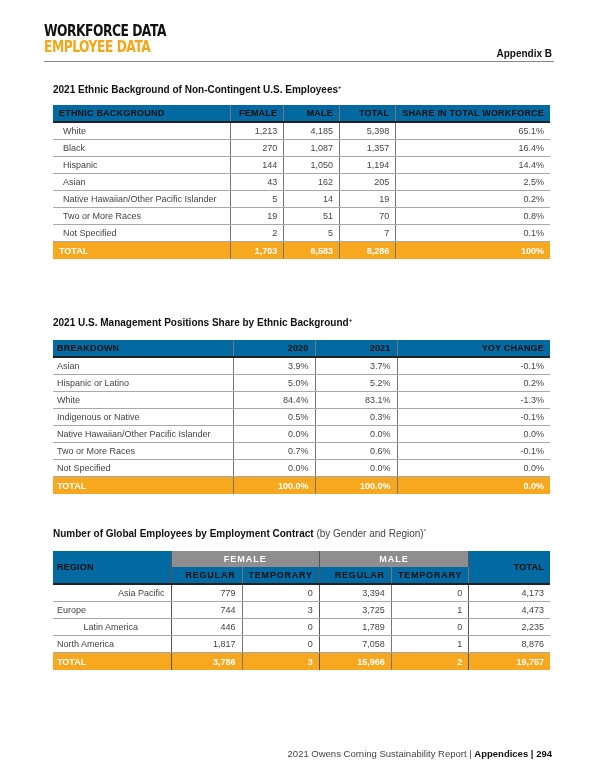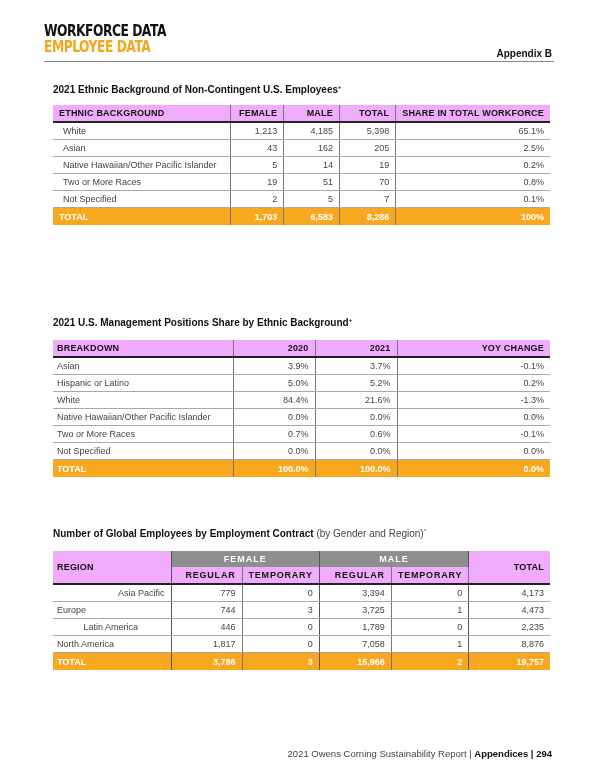--- a/index.html
+++ b/index.html
@@ -6,21 +6,21 @@
   body{width:600px;height:776px;position:relative;font-family:"Liberation Sans",sans-serif;color:#222;overflow:hidden;}
   .hdr1{position:absolute;left:44px;top:22px;font-family:"DejaVu Sans",sans-serif;font-weight:bold;font-size:15px;letter-spacing:-0.6px;color:#111;transform:scaleX(0.82);transform-origin:left;}
   .hdr2{position:absolute;left:44px;top:38px;font-family:"DejaVu Sans",sans-serif;font-weight:bold;font-size:15px;letter-spacing:-0.6px;color:#f2a71b;transform:scaleX(0.82);transform-origin:left;}
   .appx{position:absolute;right:48px;top:48px;font-size:10px;font-weight:bold;color:#111;}
   .rule{position:absolute;left:44px;width:510px;top:61px;height:0;border-top:1.5px solid #888;}
   .sec-title{position:absolute;left:53px;font-size:10px;font-weight:bold;color:#111;}
   .sec-title sup{font-size:6px;}
   .sec-title .light{font-weight:normal;color:#444;}
   table{position:absolute;left:53px;width:497px;border-collapse:collapse;font-size:9px;}
   td,th{padding:0 6px;height:16px;line-height:16px;white-space:nowrap;}
-  th{background:#f0abfc;font-weight:bold;color:#111;font-size:9px;letter-spacing:0.2px;}
+  th{background:#0369a1;font-weight:bold;color:#111;font-size:9px;letter-spacing:0.2px;}
   .num{text-align:right;}
   tbody td{border-bottom:1px solid #a8a8a8;color:#444;}
   thead tr.last th{border-bottom:2px solid #222;}
   .total td{background:#f8a81e;color:#fff;font-weight:bold;border-bottom:none;height:17px;}
   .vsep{border-right:1.5px solid #555;}
   .vsep-t{border-right:1px solid #777;}
   .indent{padding-left:10px;}
   .grp{background:#8e8e8e;color:#fff;text-align:center;letter-spacing:1px;}
   .footer{position:absolute;right:48px;top:748px;font-size:9.5px;color:#444;text-align:right;}
   .footer b{color:#111;}
@@ -53,20 +53,34 @@
   </thead>
   <tbody id="t1body">
       <tr>
         <td class="indent vsep-t">White</td>
         <td class="num vsep-t">1,213</td>
         <td class="num vsep-t">4,185</td>
         <td class="num vsep-t">5,398</td>
         <td class="num ">65.1%</td>
       </tr>
       <tr>
+        <td class="indent vsep-t">Black</td>
+        <td class="num vsep-t">270</td>
+        <td class="num vsep-t">1,087</td>
+        <td class="num vsep-t">1,357</td>
+        <td class="num ">16.4%</td>
+      </tr>
+      <tr>
+        <td class="indent vsep-t">Hispanic</td>
+        <td class="num vsep-t">144</td>
+        <td class="num vsep-t">1,050</td>
+        <td class="num vsep-t">1,194</td>
+        <td class="num ">14.4%</td>
+      </tr>
+      <tr>
         <td class="indent vsep-t">Asian</td>
         <td class="num vsep-t">43</td>
         <td class="num vsep-t">162</td>
         <td class="num vsep-t">205</td>
         <td class="num ">2.5%</td>
       </tr>
       <tr>
         <td class="indent vsep-t">Native Hawaiian/Other Pacific Islander</td>
         <td class="num vsep-t">5</td>
         <td class="num vsep-t">14</td>
@@ -122,22 +136,28 @@
       </tr>
       <tr>
         <td class=" vsep-t" style="padding-left: 4px;">Hispanic or Latino</td>
         <td class="num vsep-t">5.0%</td>
         <td class="num vsep-t">5.2%</td>
         <td class="num ">0.2%</td>
       </tr>
       <tr>
         <td class=" vsep-t" style="padding-left: 4px;">White</td>
         <td class="num vsep-t">84.4%</td>
-        <td class="num vsep-t">21.6%</td>
+        <td class="num vsep-t">83.1%</td>
         <td class="num ">-1.3%</td>
+      </tr>
+      <tr>
+        <td class=" vsep-t" style="padding-left: 4px;">Indigenous or Native</td>
+        <td class="num vsep-t">0.5%</td>
+        <td class="num vsep-t">0.3%</td>
+        <td class="num ">-0.1%</td>
       </tr>
       <tr>
         <td class=" vsep-t" style="padding-left: 4px;">Native Hawaiian/Other Pacific Islander</td>
         <td class="num vsep-t">0.0%</td>
         <td class="num vsep-t">0.0%</td>
         <td class="num ">0.0%</td>
       </tr>
       <tr>
         <td class=" vsep-t" style="padding-left: 4px;">Two or More Races</td>
         <td class="num vsep-t">0.7%</td>

